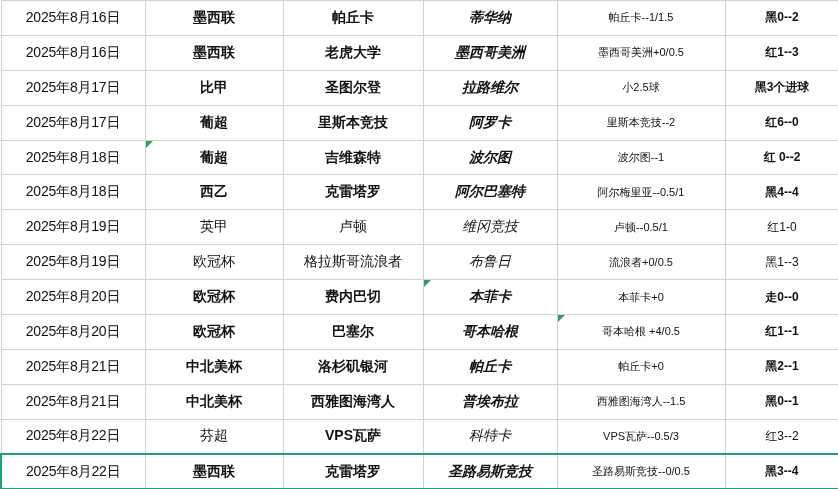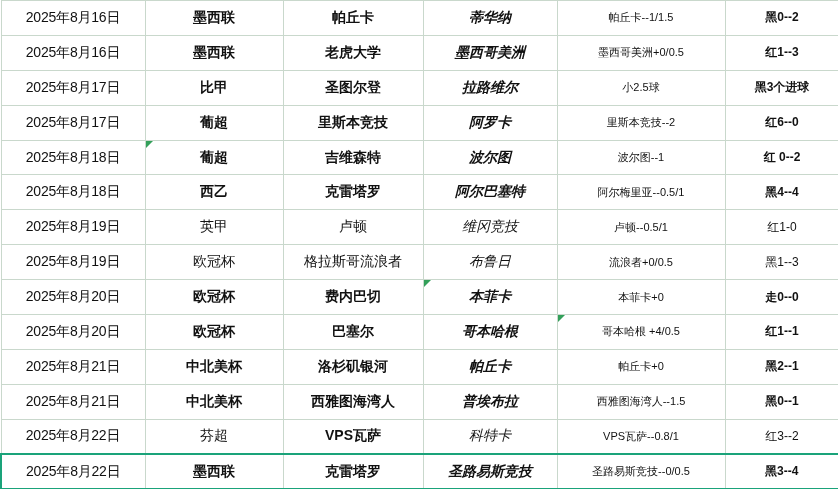--- a/index.html
+++ b/index.html
@@ -189,21 +189,21 @@
         <td class="home b">西雅图海湾人</td>
         <td class="away b">普埃布拉</td>
         <td class="hand">西雅图海湾人--1.5</td>
         <td class="res b blk">黑0--1</td>
       </tr>
       <tr>
         <td class="date">2025年8月22日</td>
         <td class="league">芬超</td>
         <td class="home b">VPS瓦萨</td>
         <td class="away">科特卡</td>
-        <td class="hand">VPS瓦萨--0.8/1</td>
+        <td class="hand">VPS瓦萨--0.5/3</td>
         <td class="res red">红3--2</td>
       </tr>
       <tr class="selected">
         <td class="date">2025年8月22日</td>
         <td class="league b">墨西联</td>
         <td class="home b">克雷塔罗</td>
         <td class="away b">圣路易斯竞技</td>
         <td class="hand">圣路易斯竞技--0/0.5</td>
         <td class="res b blk">黑3--4</td>
       </tr>

